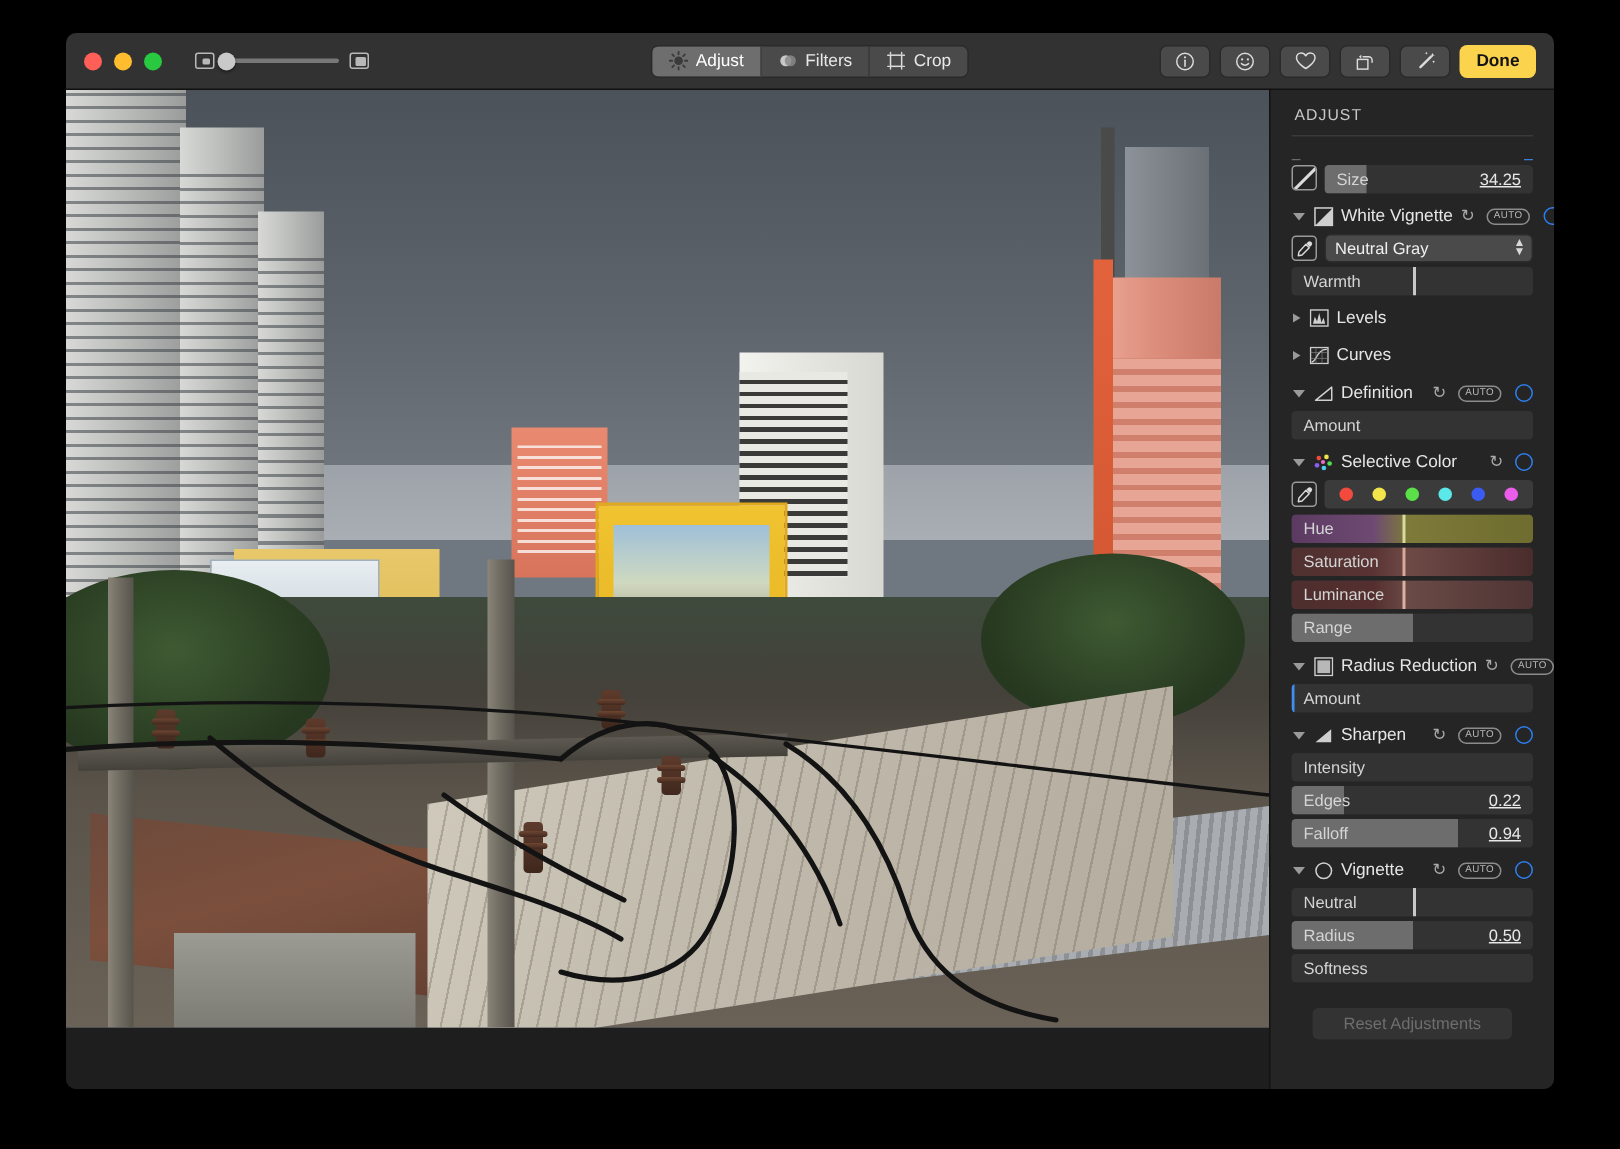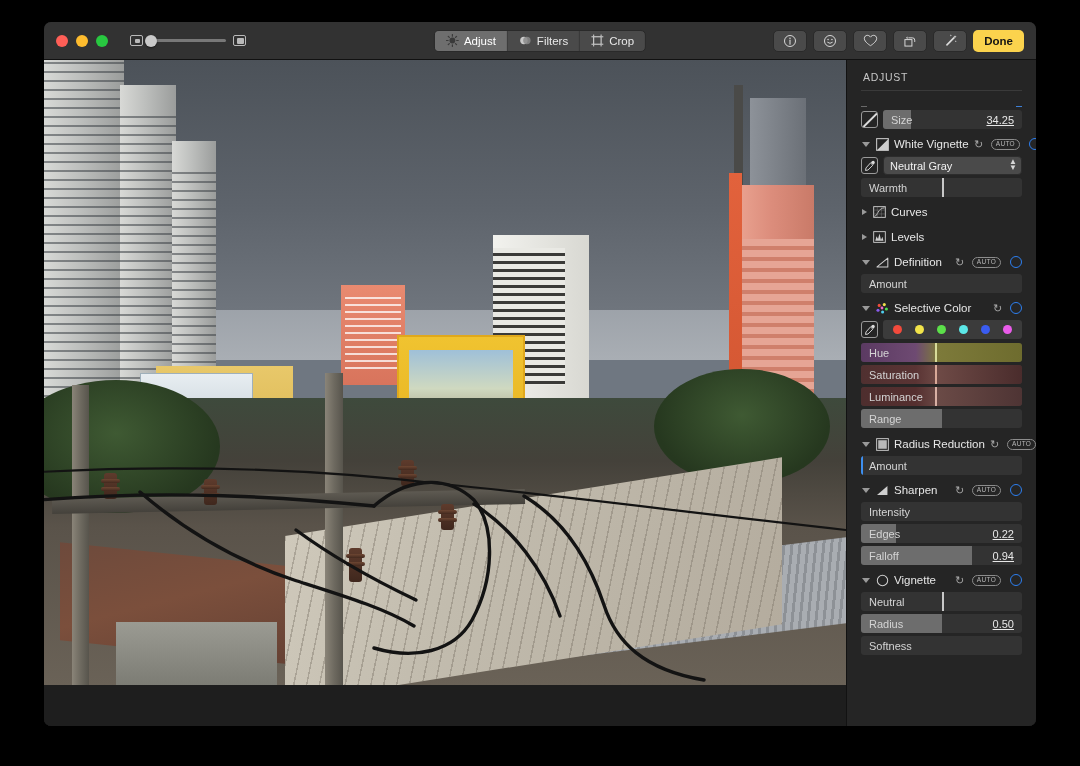--- a/index.html
+++ b/index.html
@@ -259,21 +259,21 @@
   }
   .sfill { position: absolute; left: 0; top: 0; bottom: 0; background: #6d6d6d; }
   .slabel { position: relative; font-size: 11px; color: #d4d4d4; padding-left: 8px; }
   .sval {
     position: absolute; right: 8px; font-size: 11px; color: #e8e8e8; text-decoration: underline;
   }
   .marker { position: absolute; top: 0; bottom: 0; width: 2px; background: #c8c8c8; }
   .marker.blue { background: #3d8ff0; }
 
   
-  .iconrow { display: flex; align-items: center; gap: 5px; margin-bottom: 3px; }
+  .iconrow { display: flex; gap: 5px; margin-bottom: 3px; }
   .boxicon {
     width: 17px; height: 17px; border: 1px solid #9a9a9a; border-radius: 3px;
     flex: 0 0 17px; position: relative; overflow: hidden;
   }
   .boxicon .diag {
     position: absolute; left: 50%; top: 50%; width: 1.5px; height: 20px;
     background: #dcdcdc; transform: translate(-50%,-50%) rotate(45deg);
   }
   .iconrow .srow { flex: 1; margin-bottom: 0; }
 
@@ -528,36 +528,36 @@
         <div class="srow">
           <div class="marker" style="left:50%"></div>
           <span class="slabel">Warmth</span>
         </div>
 
         <div class="sec">
           <div class="tri"></div>
           <div class="sec-ico">
             <svg width="13" height="12" viewBox="0 0 14 13">
               <rect x="0.7" y="0.7" width="12.6" height="11.6" fill="none" stroke="#cfcfcf" stroke-width="1"></rect>
-              <path d="M1.5 11.2C5 11.2 5.2 2 12.5 2" fill="none" stroke="#cfcfcf" stroke-width="1"></path>
-              <path d="M4.6 0.7v11.6M9 0.7v11.6M0.7 4.4h12.6M0.7 8.6h12.6" stroke="#8a8a8a" stroke-width="0.45"></path>
-            </svg>
-          </div>
-          <div class="sec-name">Curves</div>
+              <path d="M2.4 10.6l1.4-5 1.6 3.2 1.6-6 1.6 7 1.5-3.5 1.2 4.3z" fill="#cfcfcf"></path>
+            </svg>
+          </div>
+          <div class="sec-name">Levels</div>
         </div>
 
         <div class="sec">
           <div class="tri"></div>
           <div class="sec-ico">
             <svg width="13" height="12" viewBox="0 0 14 13">
               <rect x="0.7" y="0.7" width="12.6" height="11.6" fill="none" stroke="#cfcfcf" stroke-width="1"></rect>
-              <path d="M2.4 10.6l1.4-5 1.6 3.2 1.6-6 1.6 7 1.5-3.5 1.2 4.3z" fill="#cfcfcf"></path>
-            </svg>
-          </div>
-          <div class="sec-name">Levels</div>
+              <path d="M1.5 11.2C5 11.2 5.2 2 12.5 2" fill="none" stroke="#cfcfcf" stroke-width="1"></path>
+              <path d="M4.6 0.7v11.6M9 0.7v11.6M0.7 4.4h12.6M0.7 8.6h12.6" stroke="#8a8a8a" stroke-width="0.45"></path>
+            </svg>
+          </div>
+          <div class="sec-name">Curves</div>
         </div>
 
         <div class="sec">
           <div class="tri open"></div>
           <div class="sec-ico">
             <svg width="13" height="11" viewBox="0 0 14 12">
               <path d="M1 10.8L12.8 1.2v9.6z" fill="none" stroke="#cfcfcf" stroke-width="1.1" stroke-linejoin="round"></path>
             </svg>
           </div>
           <div class="sec-name">Definition</div>
@@ -683,16 +683,19 @@
         </div>
         <div class="srow">
           <div class="sfill" style="width:50%"></div>
           <span class="slabel">Radius</span>
           <span class="sval">0.50</span>
         </div>
         <div class="srow">
           <span class="slabel">Softness</span>
         </div>
 
+        <div class="reset-wrap">
+          <div class="reset-btn">Reset Adjustments</div>
+        </div>
       </div>
     </div>
   </div>
 </div>
 
 </body></html>

